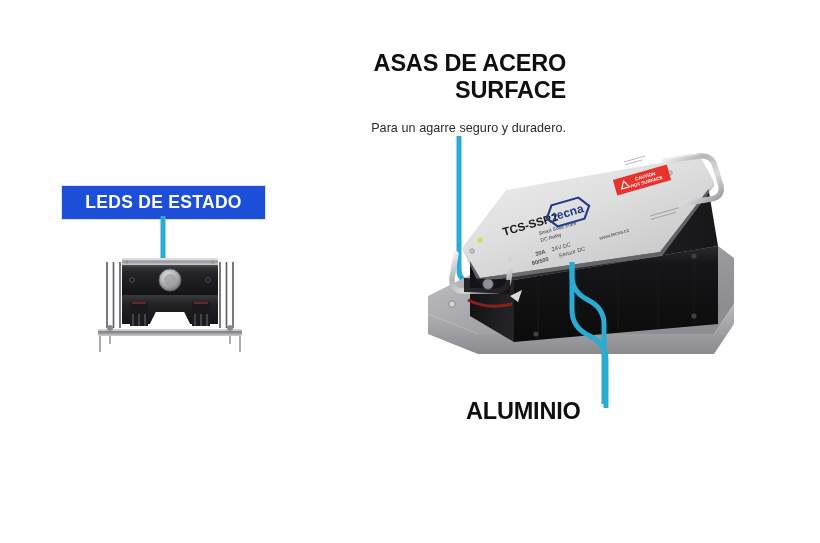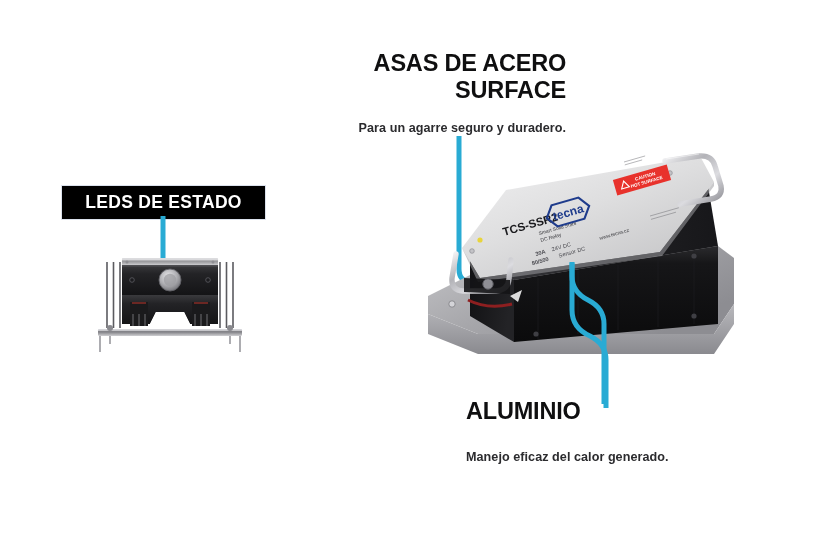--- a/index.html
+++ b/index.html
@@ -20,21 +20,21 @@
     overflow: hidden;
   }
 
   
   .badge {
     position: absolute;
     left: 62px;
     top: 186px;
     width: 203px;
     height: 33px;
-    background: #000000;
+    background: #1d4ed8;
     display: flex;
     align-items: center;
     justify-content: center;
     box-shadow: 0 0 0 1px rgba(190,200,220,0.55);
   }
   .badge-text {
     color: #ffffff;
     font-size: 17.5px;
     font-weight: 700;
     letter-spacing: 0.3px;
@@ -67,21 +67,21 @@
     left: 466px;
     top: 398px;
     width: 300px;
     text-align: left;
     font-size: 23.5px;
   }
   .subcopy {
     position: absolute;
     color: #2b2b2e;
     font-size: 12.6px;
-    font-weight: 700;
+    font-weight: 400;
     line-height: 1.35;
     letter-spacing: 0.05px;
   }
   .subcopy.s-top {
     left: 300px;
     top: 120px;
     width: 266px;
     text-align: right;
   }
   .subcopy.s-bottom {
@@ -344,15 +344,14 @@
   <svg class="leader" style="left:548px; top:262px; width:80px; height:142px;" viewBox="0 0 80 142">
     <path d="M24 0 V14 Q24 30 40 38 Q56 46 56 62 V142" fill="none" stroke="#29ABD4" stroke-width="5" stroke-linecap="round" transform="translate(0,0) scale(1,1)"></path>
   </svg>
   <svg class="leader" style="left:548px; top:262px; width:80px; height:146px;" viewBox="0 0 80 146">
     <path d="M24 2 V48 Q24 66 42 74 Q58 82 58 98 V146" fill="none" stroke="#29ABD4" stroke-width="5" stroke-linecap="round"></path>
   </svg>
 
   <div class="headline h-bottom">
     <div>ALUMINIO</div>
   </div>
-  <div class="subcopy s-bottom">Manejo eficaz del calor generado.</div>
 
 </div>
 
 </body></html>

